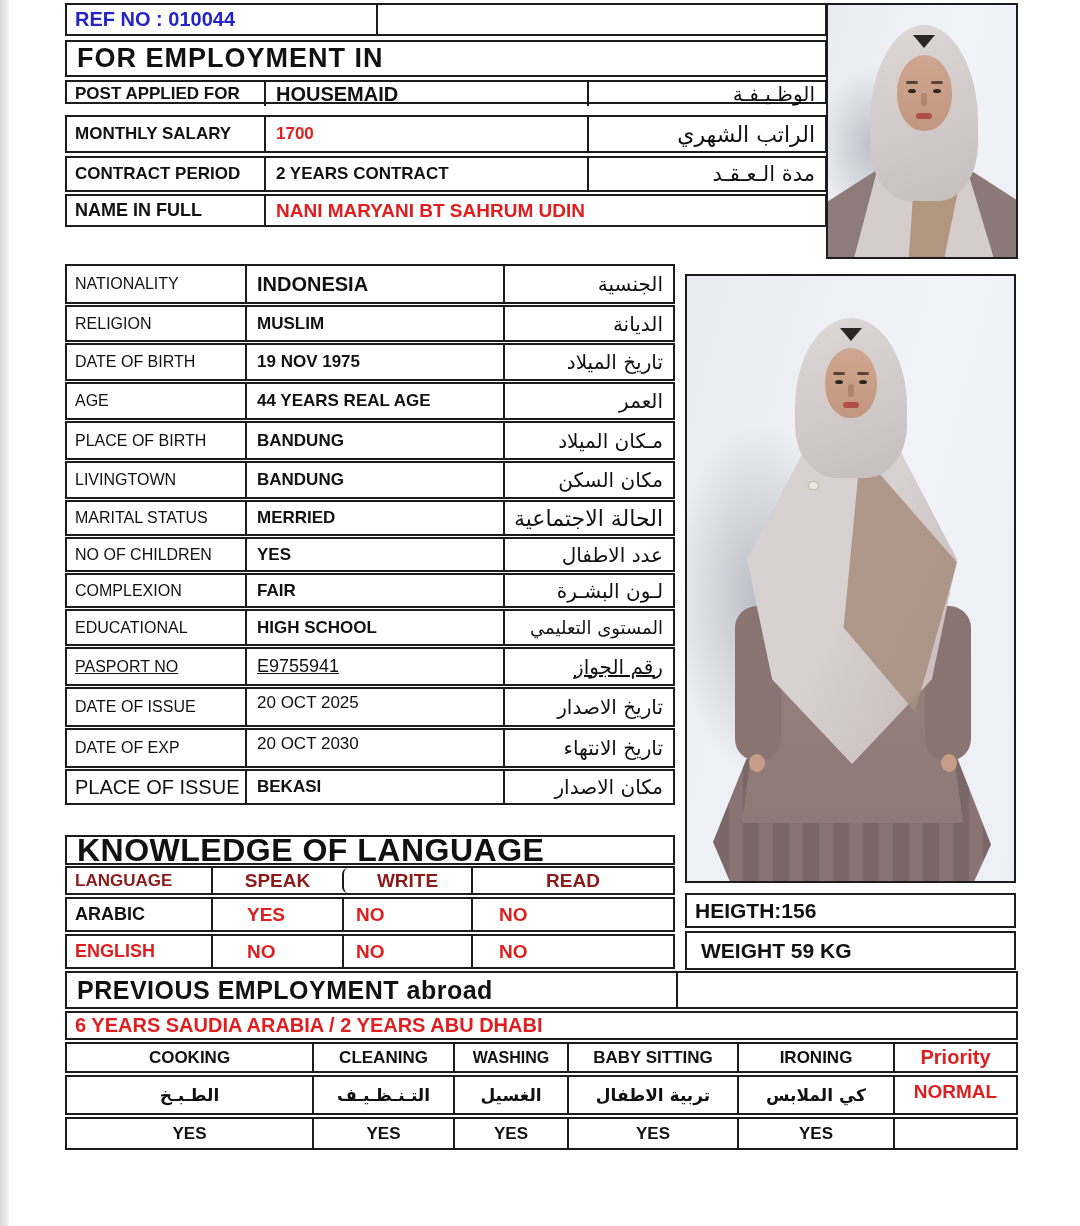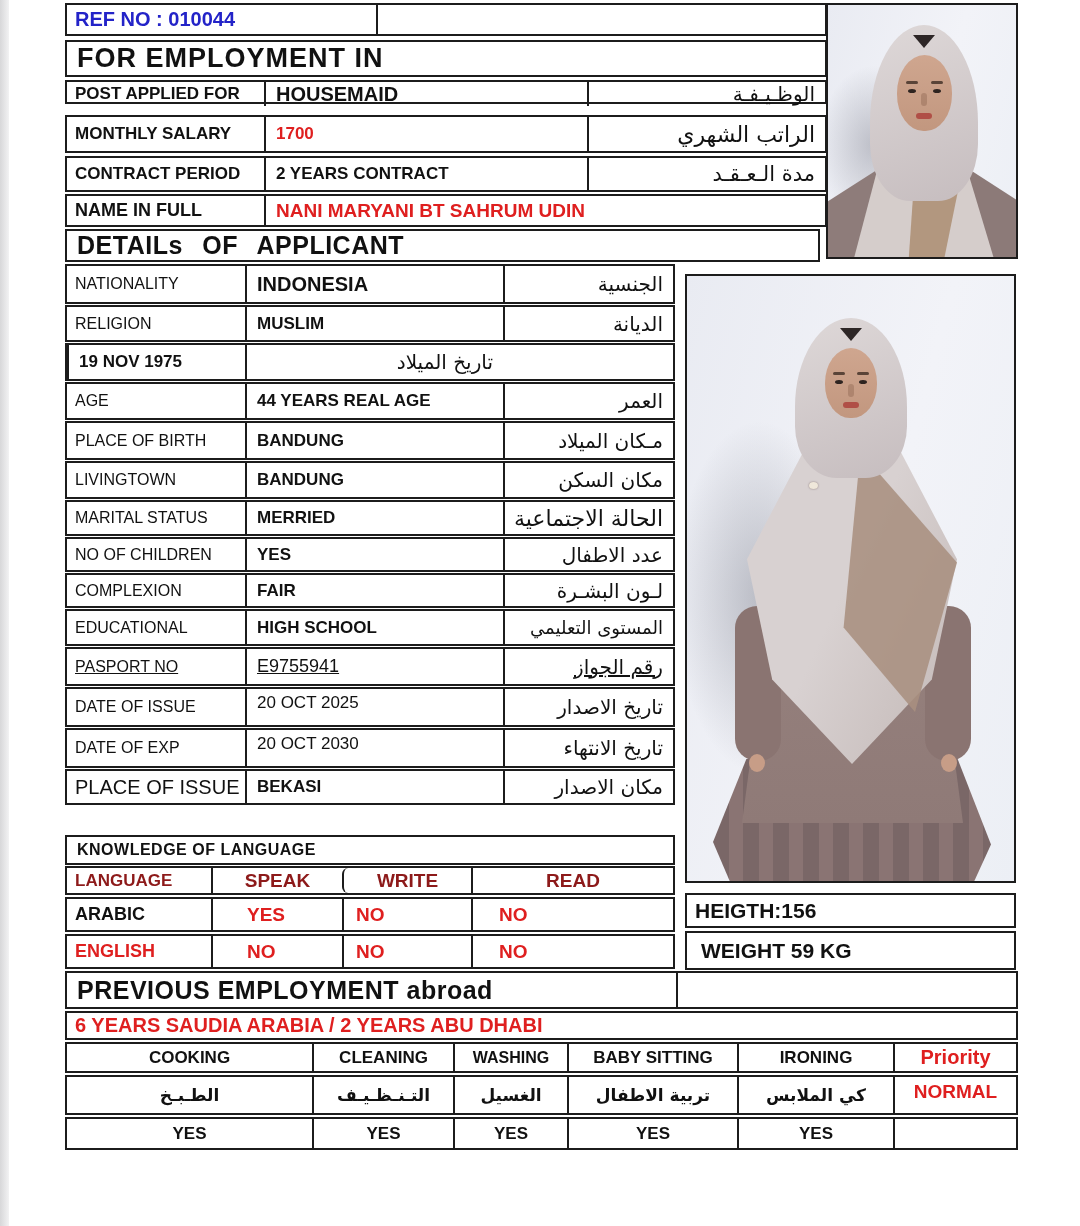--- a/index.html
+++ b/index.html
@@ -73,34 +73,34 @@
     <div class="lab">CONTRACT PERIOD</div>
     <div class="val cellL">2 YEARS CONTRACT</div>
     <div class="ar cellL" style="font-size:21px;">مدة الـعـقـد</div>
   </div>
 
   <div class="abs box grid" style="left:65px;top:194px;width:762px;height:33px;grid-template-columns:197px 1fr;">
     <div class="lab" style="font-size:18px;">NAME IN FULL</div>
     <div class="val cellL red" style="font-size:19px;">NANI MARYANI BT SAHRUM UDIN</div>
   </div>
 
-  <div class="abs box section-title" style="left:65px;top:229px;width:755px;height:33px;word-spacing:12px;">DETAILs OF APPLICANT</div>
 
   <div class="abs" style="left:65px;top:264px;width:610px;">
     <div class="box grid" style="height:40px;margin-bottom:1px;grid-template-columns:178px 258px 1fr;">
       <div class="lab reg" style="font-size:16px;">NATIONALITY</div>
       <div class="val cellL big">INDONESIA</div>
       <div class="ar cellL">الجنسية</div>
     </div>
     <div class="box grid" style="height:37px;margin-bottom:1px;grid-template-columns:178px 258px 1fr;">
       <div class="lab reg" style="font-size:16px;">RELIGION</div>
       <div class="val cellL">MUSLIM</div>
       <div class="ar cellL">الديانة</div>
     </div>
     <div class="box grid" style="height:38px;margin-bottom:1px;grid-template-columns:178px 258px 1fr;">
+      <div class="lab reg" style="font-size:16px;">DATE OF BIRTH</div>
       <div class="val cellL">19 NOV 1975</div>
       <div class="ar cellL">تاريخ الميلاد</div>
     </div>
     <div class="box grid" style="height:38px;margin-bottom:1px;grid-template-columns:178px 258px 1fr;">
       <div class="lab reg" style="font-size:16px;">AGE</div>
       <div class="val cellL">44 YEARS REAL AGE</div>
       <div class="ar cellL">العمر</div>
     </div>
     <div class="box grid" style="height:39px;margin-bottom:1px;grid-template-columns:178px 258px 1fr;">
       <div class="lab reg" style="font-size:16px;">PLACE OF BIRTH</div>
@@ -147,21 +147,21 @@
       <div class="val cellL reg" style="font-size:17px;align-items:flex-start;padding-top:4px;">20 OCT 2030</div>
       <div class="ar cellL">تاريخ الانتهاء</div>
     </div>
     <div class="box grid" style="height:36px;grid-template-columns:178px 258px 1fr;">
       <div class="lab reg" style="font-size:20px;">PLACE OF ISSUE</div>
       <div class="val cellL">BEKASI</div>
       <div class="ar cellL">مكان الاصدار</div>
     </div>
   </div>
 
-  <div class="abs box section-title" style="left:65px;top:835px;width:610px;height:30px;font-size:16px;">KNOWLEDGE OF LANGUAGE</div>
+  <div class="abs box section-title" style="left:65px;top:835px;width:610px;height:30px;font-size:32px;">KNOWLEDGE OF LANGUAGE</div>
   <div class="abs" style="left:65px;top:866px;width:610px;">
     <div class="box grid" style="height:29px;margin-bottom:2px;grid-template-columns:144px 131px 129px 1fr;">
       <div class="lab maroon" style="font-size:17px;">LANGUAGE</div>
       <div class="lab cellL maroon center" style="font-size:19px;">SPEAK</div>
       <div class="lab cellL maroon center" style="font-size:19px;border-radius:6px;">WRITE</div>
       <div class="lab cellL maroon center" style="font-size:19px;">READ</div>
     </div>
     <div class="box grid" style="height:35px;margin-bottom:2px;grid-template-columns:144px 131px 129px 1fr;">
       <div class="lab" style="font-size:18px;">ARABIC</div>
       <div class="lab cellL red" style="font-size:19px;padding-left:34px;">YES</div>

